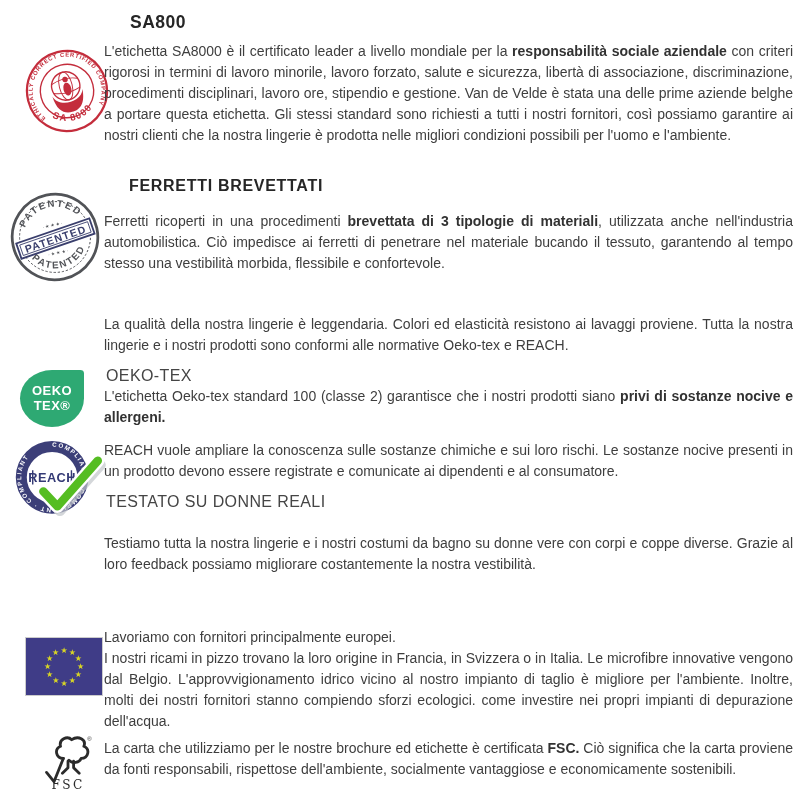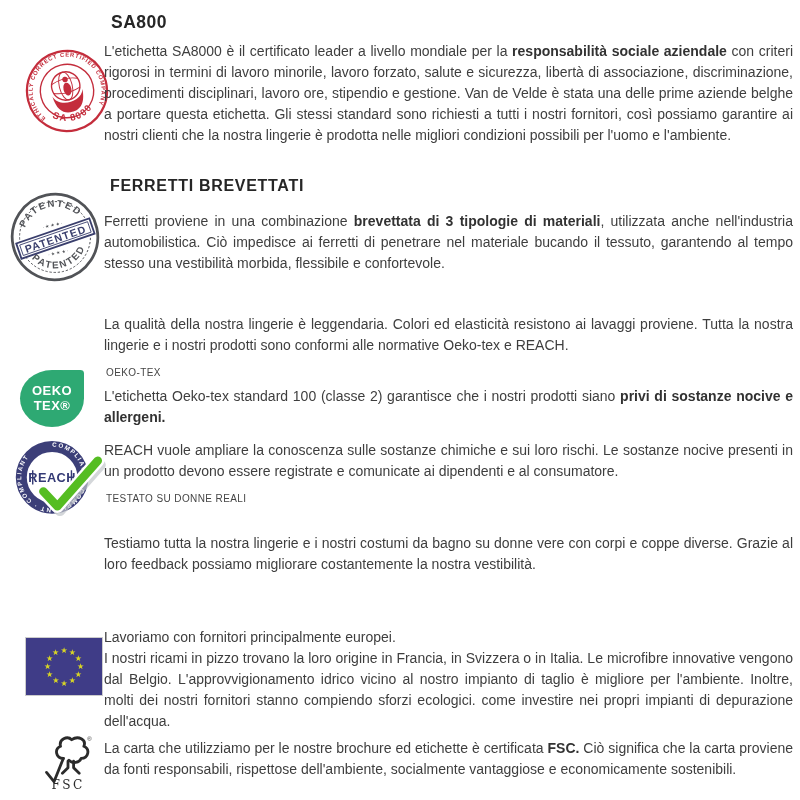--- a/index.html
+++ b/index.html
@@ -7,25 +7,25 @@
     position:relative;width:800px;height:800px;background:#ffffff;
     font-family:"Liberation Sans",sans-serif;color:#3e3e3e;overflow:hidden;
   }
   .abs{position:absolute;}
   .para{
     width:689px;font-size:14px;line-height:21px;text-align:justify;
     color:#3e3e3e;
   }
   .para b{font-weight:700;color:#323232;}
   .heading{
-    font-weight:700;color:#262626;letter-spacing:.7px;font-size:16px;
+    font-weight:700;color:#262626;letter-spacing:.7px;font-size:16px;margin-left:19px;
   }
   .heading.big{font-size:17.5px;letter-spacing:.5px;}
   .sublabel{
-    font-size:10px;letter-spacing:.4px;color:#454545;
+    font-size:16px;letter-spacing:.4px;color:#454545;
   }
   
   .stamp-text{font-family:"Liberation Sans",sans-serif;font-weight:bold;}
   .oeko-badge{
     width:64px;height:57px;display:flex;flex-direction:column;
     align-items:center;justify-content:center;
     border-radius:50% 6% 50% 50%;
     color:#ffffff;font-weight:bold;font-size:13px;line-height:1.12;
     letter-spacing:.4px;text-align:center;
   }
@@ -87,21 +87,21 @@
       <text x="50" y="69" text-anchor="middle" font-size="5" fill="#44464b">· ★ ★ ★ ·</text>
       <g transform="rotate(-7 50 51)">
         <rect x="8" y="43" width="84" height="17.5" fill="#ffffff" stroke="#2c3163" stroke-width="2"></rect>
         <rect x="11" y="45.8" width="78" height="12" fill="none" stroke="#2c3163" stroke-width="0.9"></rect>
         <text x="50" y="56.3" text-anchor="middle" class="stamp-text" font-size="11.5" letter-spacing="1.2" fill="#2c3163">PATENTED</text>
       </g>
     </g>
   </svg>
 
   <div class="abs heading" style="left:110px;top:177px">FERRETTI BREVETTATI</div>
-  <div class="abs para" style="left:104px;top:211px"><span>Ferretti proviene in una combinazione </span><b>brevettata di 3 tipologie di materiali</b><span>, utilizzata anche nell'industria automobilistica. Ciò impedisce ai ferretti di penetrare nel materiale bucando il tessuto, garantendo al tempo stesso una vestibilità morbida, flessibile e confortevole.</span></div>
+  <div class="abs para" style="left:104px;top:211px"><span>Ferretti ricoperti in una procedimenti </span><b>brevettata di 3 tipologie di materiali</b><span>, utilizzata anche nell'industria automobilistica. Ciò impedisce ai ferretti di penetrare nel materiale bucando il tessuto, garantendo al tempo stesso una vestibilità morbida, flessibile e confortevole.</span></div>
 
   <div class="abs para" style="left:104px;top:314px"><span>La qualità della nostra lingerie è leggendaria. Colori ed elasticità resistono ai lavaggi proviene. Tutta la nostra lingerie e i nostri prodotti sono conformi alle normative Oeko-tex e REACH.</span></div>
 
   <div class="abs oeko-badge" style="left:20px;top:370px;background:#2ea973">
     <div>OEKO</div>
     <div>TEX®</div>
   </div>
   <div class="abs sublabel" style="left:106px;top:367px">OEKO-TEX</div>
   <div class="abs para" style="left:104px;top:386px"><span>L'etichetta Oeko-tex standard 100 (classe 2) garantisce che i nostri prodotti siano </span><b>privi di sostanze nocive e allergeni.</b></div>
 

